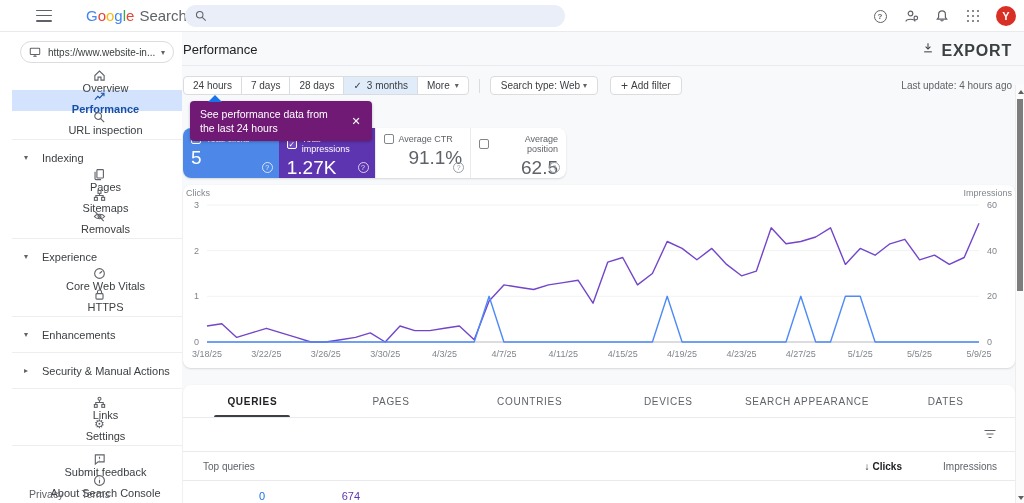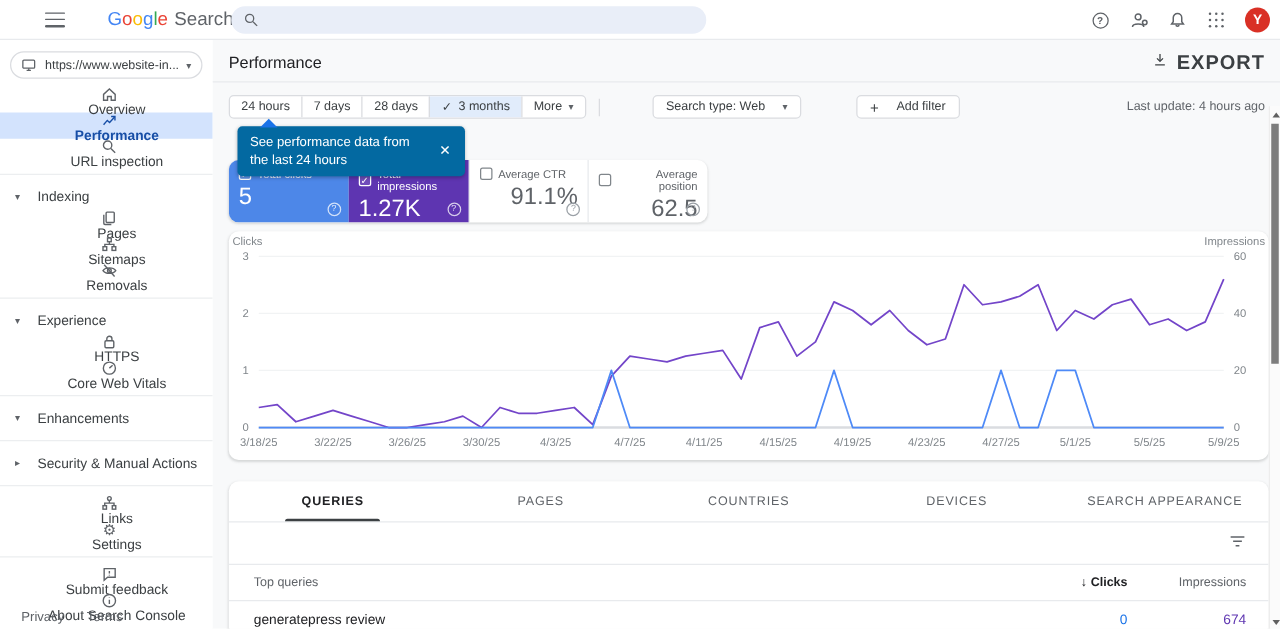--- a/index.html
+++ b/index.html
@@ -23,21 +23,21 @@
   .tb-icons { position:absolute; right:8px; top:0; height:32px; display:flex; align-items:center; gap:15px; }
   .tb-ic { width:16px; height:16px; display:flex; align-items:center; justify-content:center; cursor:pointer; color:#5f6368; }
   .help-circ { width:13px; height:13px; border:1.2px solid #5f6368; border-radius:50%; font-size:8px; color:#5f6368;
                display:flex; align-items:center; justify-content:center; font-weight:700; }
   .apps-grid { width:13px; height:13px; display:grid; grid-template-columns:repeat(3,1fr); gap:2px; }
   .apps-grid i { width:2.5px; height:2.5px; background:#5f6368; border-radius:50%; }
   .avatar { width:20px; height:20px; border-radius:50%; background:#d93025; color:#fff; font-size:11px; font-weight:700;
             display:flex; align-items:center; justify-content:center; cursor:pointer; }
 
   
-  .sidebar { position:absolute; left:0; top:32px; width:170px; height:471px; background:#fff; z-index:20; font-size:11px; color:#3c4043; }
+  .sidebar { position:absolute; left:12px; top:32px; width:170px; height:471px; background:#fff; z-index:20; font-size:11px; color:#3c4043; }
   .prop-pill { margin:9px 8px 6px 8px; height:22px; border:1px solid #dadce0; border-radius:11px;
                display:flex; align-items:center; padding:0 8px; cursor:pointer; font-size:10px; color:#3c4043; }
   .prop-pill .lbl { margin-left:7px; white-space:nowrap; }
   .prop-pill .caret { margin-left:auto; }
   .caret { font-size:8px; color:#5f6368; }
   .nav-item { height:21px; display:flex; align-items:center; padding-left:17px; cursor:pointer; white-space:nowrap;flex-direction:column; }
   .nav-item .ic { width:13px; height:13px; margin-right:12px; flex:0 0 13px; display:flex; align-items:center; justify-content:center; color:#5f6368; }
   .nav-item.active { background:#d3e3fd; color:#174ea6; font-weight:700; }
   .nav-item.active .ic { color:#174ea6; }
   .nav-sec { height:21px; display:flex; align-items:center; padding-left:12px; cursor:pointer; }
@@ -55,25 +55,25 @@
   .hdr-divider { position:absolute; left:0; right:0; top:33px; border-top:1px solid #e8eaed; }
 
   .filter-row { position:absolute; left:13px; top:44px; display:flex; align-items:center; }
   .seg-group { display:flex; border:1px solid #dadce0; border-radius:4px; background:#fff; overflow:hidden; }
   .seg-btn { padding:0 9px; height:17px; display:flex; align-items:center; gap:5px; font-size:10px; color:#3c4043;
              border-left:1px solid #dadce0; cursor:pointer; white-space:nowrap; }
   .seg-btn:first-child { border-left:none; }
   .seg-btn.selected { background:#e1ecfb; }
   .v-sep { width:1px; height:14px; background:#dadce0; margin:0 10px; }
   .pill-btn { height:19px; border:1px solid #dadce0; border-radius:4px; background:#fff; display:flex; align-items:center;
-              gap:14px; padding:0 10px; font-size:10px; color:#3c4043; cursor:pointer; margin-right:12px; white-space:nowrap;margin-left:32px; }
+              gap:3px; padding:0 10px; font-size:10px; color:#3c4043; cursor:pointer; margin-right:12px; white-space:nowrap; }
   .last-update { position:absolute; right:12px; top:48px; font-size:10px; color:#5f6368; }
 
   
-  .tooltip { position:absolute; left:20px; top:69px; width:182px; background:#0369a1; color:#fff; border-radius:4px;
+  .tooltip { position:absolute; left:20px; top:69px; width:182px; background:#701a75; color:#fff; border-radius:4px;
              padding:6px 8px 6px 10px; font-size:10.5px; line-height:14px; display:flex; z-index:15;
              box-shadow:0 1px 3px rgba(0,0,0,.25); }
   .tooltip:before { content:""; position:absolute; top:-6px; left:18px; border-left:7px solid transparent;
                     border-right:7px solid transparent; border-bottom:7px solid #1a73e8; }
   .tooltip .txt { flex:1; }
   .tooltip .close { width:16px; height:16px; margin-left:6px; align-self:center; cursor:pointer; font-size:11px;
                     display:flex; align-items:center; justify-content:center; }
 
   
   .tiles { position:absolute; left:13px; top:96px; width:383px; height:50px; display:flex; border-radius:8px;
@@ -270,34 +270,34 @@
   </div>
 
   <div class="nav-divider"></div>
   <div class="nav-sec">
     <span class="caret">▾</span>
     <span>Experience</span>
   </div>
   <div class="nav-item">
     <span class="ic">
         <svg width="13" height="13" viewBox="0 0 14 14" class="sic">
+          <circle cx="7" cy="7" r="5.2"></circle>
+          <line x1="7" y1="7" x2="9.8" y2="4.6"></line>
+        </svg>
+      </span>
+    <span>Core Web Vitals</span>
+  </div>
+  <div class="nav-item">
+    <span class="ic">
+        <svg width="13" height="13" viewBox="0 0 14 14" class="sic">
           <rect x="3.2" y="6" width="7.6" height="6" rx="1"></rect>
           <path d="M4.8 6 V4.4 a2.2 2.2 0 0 1 4.4 0 V6"></path>
         </svg>
       </span>
     <span>HTTPS</span>
-  </div>
-  <div class="nav-item">
-    <span class="ic">
-        <svg width="13" height="13" viewBox="0 0 14 14" class="sic">
-          <circle cx="7" cy="7" r="5.2"></circle>
-          <line x1="7" y1="7" x2="9.8" y2="4.6"></line>
-        </svg>
-      </span>
-    <span>Core Web Vitals</span>
   </div>
 
   <div class="nav-divider"></div>
   <div class="nav-sec">
     <span class="caret">▾</span>
     <span>Enhancements</span>
   </div>
 
   <div class="nav-divider"></div>
   <div class="nav-sec">
@@ -471,39 +471,39 @@
       </svg>
   </div>
 
   <div class="table-card">
     <div class="tabs">
       <div class="tab active">QUERIES</div>
       <div class="tab">PAGES</div>
       <div class="tab">COUNTRIES</div>
       <div class="tab">DEVICES</div>
       <div class="tab">SEARCH APPEARANCE</div>
+      <div class="tab">DATES</div>
     </div>
     <div class="tbl-toolbar">
       <span class="filter-ic">
         <svg width="14" height="12" viewBox="0 0 14 12" class="sic" stroke-width="1.4">
             <line x1="1.5" y1="2.5" x2="12.5" y2="2.5"></line>
             <line x1="3.5" y1="6" x2="10.5" y2="6"></line>
             <line x1="5.5" y1="9.5" x2="8.5" y2="9.5"></line>
           </svg>
       </span>
     </div>
     <div class="thead">
       <div class="col-q">Top queries</div>
       <div class="col-c">
         <span class="sort-arrow">↓</span><span>Clicks</span>
       </div>
       <div class="col-i">Impressions</div>
     </div>
     <div class="trow-data">
-      <div class="col-q">generatepress review</div>
       <div class="col-c">0</div>
       <div class="col-i">674</div>
     </div>
   </div>
 </div>
 
 <div class="scrollbar">
   <div class="sb-up">
       <i></i>
     </div>

